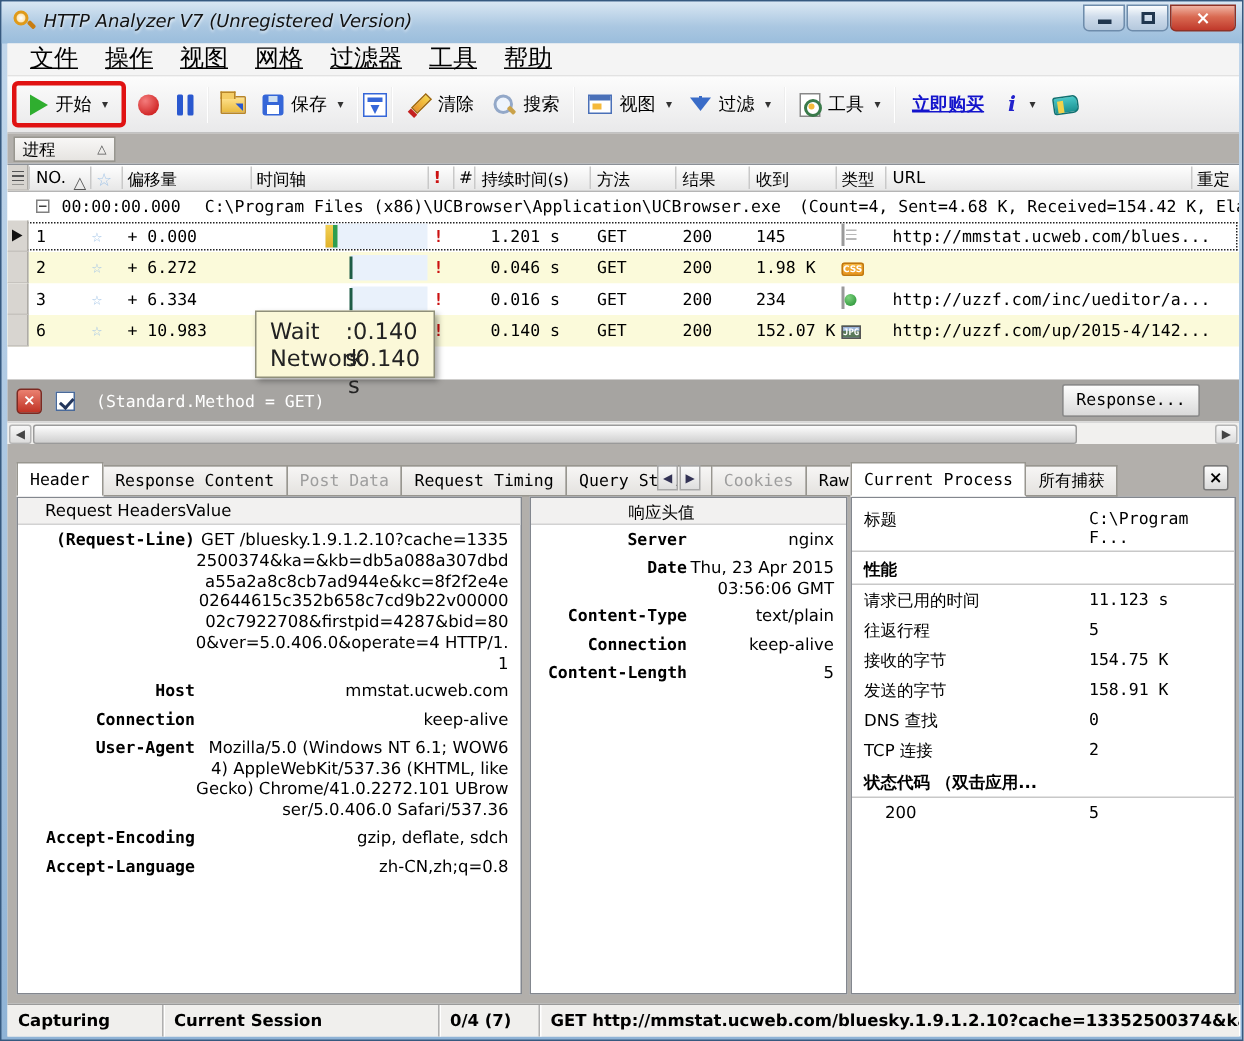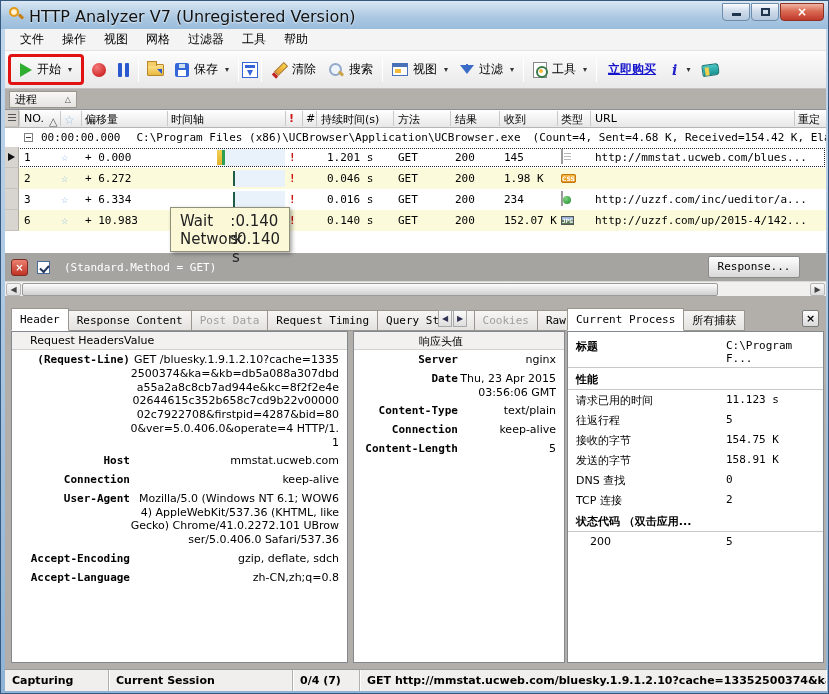--- a/index.html
+++ b/index.html
@@ -6,41 +6,41 @@
   html,body { width:829px; height:694px; }
   body { font-family:"DejaVu Sans", "Liberation Sans", sans-serif; font-size:11px; color:#000; background:#9dbcdc; }
   .mono { font-family:"DejaVu Sans Mono", "Liberation Mono", monospace; }
 
   
   .window { position:relative; width:829px; height:694px;
     background:linear-gradient(#c3d8ec,#8fb3d6); overflow:hidden;
     border:1px solid #36597f; }
   .titlebar { position:absolute; left:0; top:0; width:829px; height:28px;
     background:linear-gradient(#d9e7f3,#aac7e1 60%,#9abddc); }
-  .title-text { position:absolute; left:28px; top:6px; font-size:16px; color:#111;
-    text-shadow:0 1px 2px rgba(255,255,255,.8); white-space:nowrap; }
+  .title-text { position:absolute; left:28px; top:6px; font-size:12px; color:#111;
+    text-shadow:0 1px 2px rgba(255,255,255,.8); white-space:nowrap;font-style:italic; }
   .app-icon { position:absolute; left:7px; top:5px; width:17px; height:17px; }
   .app-icon .lens { position:absolute; left:1px; top:1px; width:10px; height:10px; border-radius:50%;
     border:2px solid #e09a18; background:radial-gradient(#ffffff,#ffd98a); }
   .app-icon .handle { position:absolute; left:10px; top:9px; width:6px; height:3px;
     background:#c87d10; transform:rotate(45deg); border-radius:1px; }
   .winbtns { position:absolute; right:6px; top:2px; display:flex; gap:1px; }
   .wbtn { width:28px; height:18px; border:1px solid #6e8cab; border-radius:0 0 4px 4px;
     background:linear-gradient(#fbfdfe,#cfdceb 45%,#b4c8dd); position:relative; }
   .wbtn.close { width:44px; background:linear-gradient(#f0b4a4,#d96a52 45%,#c0392b); border-color:#8e3226;
     color:#fff; font-weight:bold; font-size:12px; text-align:center; line-height:16px; }
   .glyph-min { position:absolute; left:9px; bottom:4px; width:9px; height:3px; background:#20364e; }
   .glyph-max { position:absolute; left:9px; top:4px; width:9px; height:8px; border:2px solid #20364e; }
 
   .client { position:absolute; left:4px; top:28px; width:821px; height:662px; background:#f0f0f0; }
 
   
   .menubar { position:absolute; left:0; top:0; width:821px; height:22px; background:#f4f4f4;
     display:flex; align-items:center; padding-left:6px; border-bottom:1px solid #e2e2e2; }
-  .menu-item { padding:3px 9px; font-size:12px; }
+  .menu-item { padding:3px 9px; font-size:16px;text-decoration:underline; }
 
   
   .toolbar { position:absolute; left:0; top:22px; width:821px; height:38px;
     background:linear-gradient(#fcfcfc,#e9e9ea); border-bottom:1px solid #c2c2c2;
     display:flex; align-items:center; padding-left:3px; }
   .tbtn { display:inline-flex; align-items:center; gap:5px; padding:4px 6px; font-size:12px; white-space:nowrap; }
   .tsep { width:1px; height:24px; background:#c2c2c2; border-right:1px solid #fff; margin:0 3px; }
   .caret { font-size:8px; color:#333; margin-left:2px; }
   .annotated { display:inline-flex; border:3px solid #e01212; border-radius:4px; padding:0 3px; margin-right:2px; }
   .play-tri { width:0; height:0; border-left:12px solid #2fae2f; border-top:7px solid transparent; border-bottom:7px solid transparent; }
@@ -172,21 +172,21 @@
   .hname { font-family:"DejaVu Sans Mono",monospace; font-weight:bold; font-size:11px; }
   .hval { word-break:break-all; padding-right:4px; }
 
   .panel-right { position:absolute; left:562px; top:35px; width:257px; height:332px; background:#fff; border:1px solid #83878e; padding-top:4px; }
   .rtabs { position:absolute; left:562px; top:12px; height:23px; display:flex; align-items:flex-end; z-index:4; }
   .pclose { position:absolute; left:797px; top:14px; width:17px; height:17px; z-index:5;
     background:linear-gradient(#fdfdfd,#dadada); border:1px solid #7a7a7a; border-radius:2px;
     text-align:center; line-height:15px; font-size:11px; font-weight:bold; }
   .rrow { display:grid; grid-template-columns:150px 1fr; padding:3px 6px 2px 8px; font-size:11px; }
   .rrow.rule { border-bottom:1px solid #c8c8c8; }
-  .rlabel.b { font-weight:bold; }
+  .rlabel.b { font-weight:normal; }
   .rval { font-family:"DejaVu Sans Mono",monospace; }
   .rsec { font-weight:bold; padding:4px 6px 2px 8px; font-size:11px; border-bottom:1px solid #c8c8c8; }
   .indent { padding-left:14px; }
 
   
   .statusbar { position:absolute; left:0; top:640px; width:821px; height:22px; background:#f0efed;
     border-top:1px solid #9a9a9a; display:flex; font-weight:bold; font-size:11px; }
   .sseg { padding:4px 0 0 7px; border-right:1px solid #b0b0b0; box-shadow:1px 0 0 #fff; white-space:nowrap; overflow:hidden; }
   .s1 { width:104px; } .s2 { width:184px; } .s3 { width:67px; } .s4 { flex:1; border-right:none; }
 </style>

